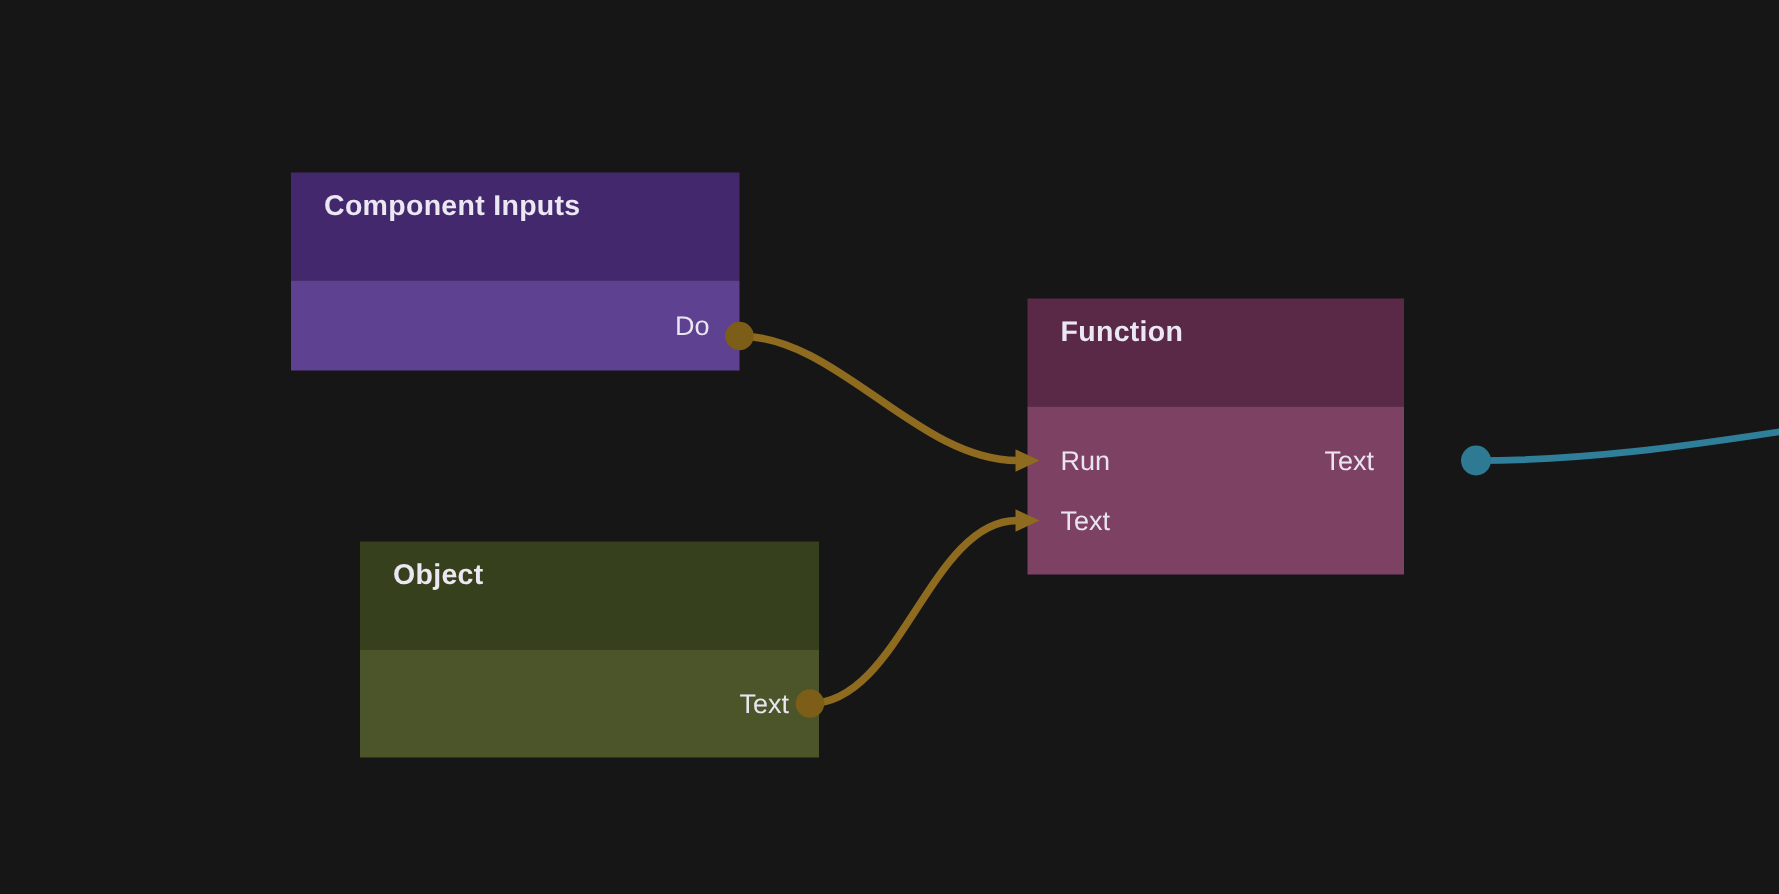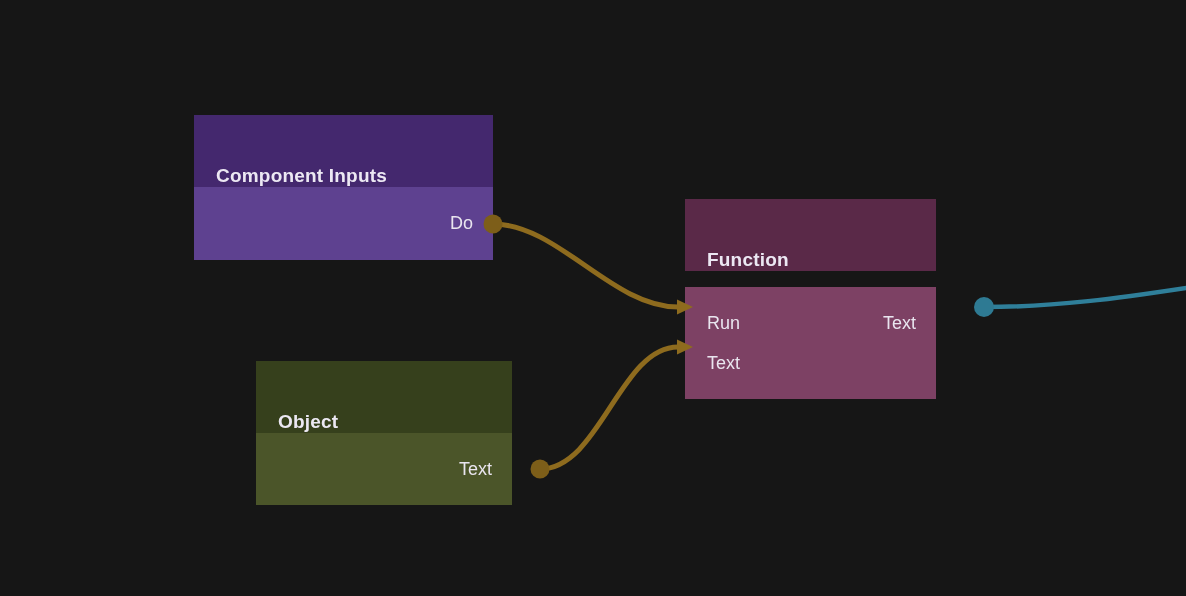--- a/index.html
+++ b/index.html
@@ -11,22 +11,22 @@
     height: 596px;
     overflow: hidden;
     background: #161616;
   }
 
   .node { position: absolute; }
 
   .node-header {
     height: 72px;
     display: flex;
-    align-items: flex-end;
-    padding: 0 22px;
+    align-items: flex-start;
+    padding: 12px 22px;
     box-sizing: border-box;
   }
   .node-title {
     font-size: 19px;
     font-weight: 700;
     letter-spacing: 0.2px;
     color: #ece8f3;
     white-space: nowrap;
   }
 
@@ -48,27 +48,27 @@
   .port-row.both { justify-content: space-between; }
   .port-label {
     font-size: 18px;
     font-weight: 400;
     color: #e9e5ef;
     white-space: nowrap;
   }
 
   
   #node-component-inputs { left: 194px; top: 115px; width: 299px; }
-  #node-component-inputs .node-body { height: 73px; }
+  #node-component-inputs .node-body { height: 60px; }
 
-  #node-object { left: 256px; top: 361px; width: 256px; }
+  #node-object { left: 240px; top: 361px; width: 306px; }
   #node-object .node-body { height: 72px; }
 
   #node-function { left: 685px; top: 199px; width: 251px; }
-  #node-function .node-body { height: 112px; margin-top: 16px; }
+  #node-function .node-body { height: 112px; }
 
   .wire-layer {
     position: absolute;
     left: 0; top: 0;
     width: 1186px;
     height: 596px;
   }
   .wire { fill: none; stroke-linecap: round; }
 </style>
 </head>

